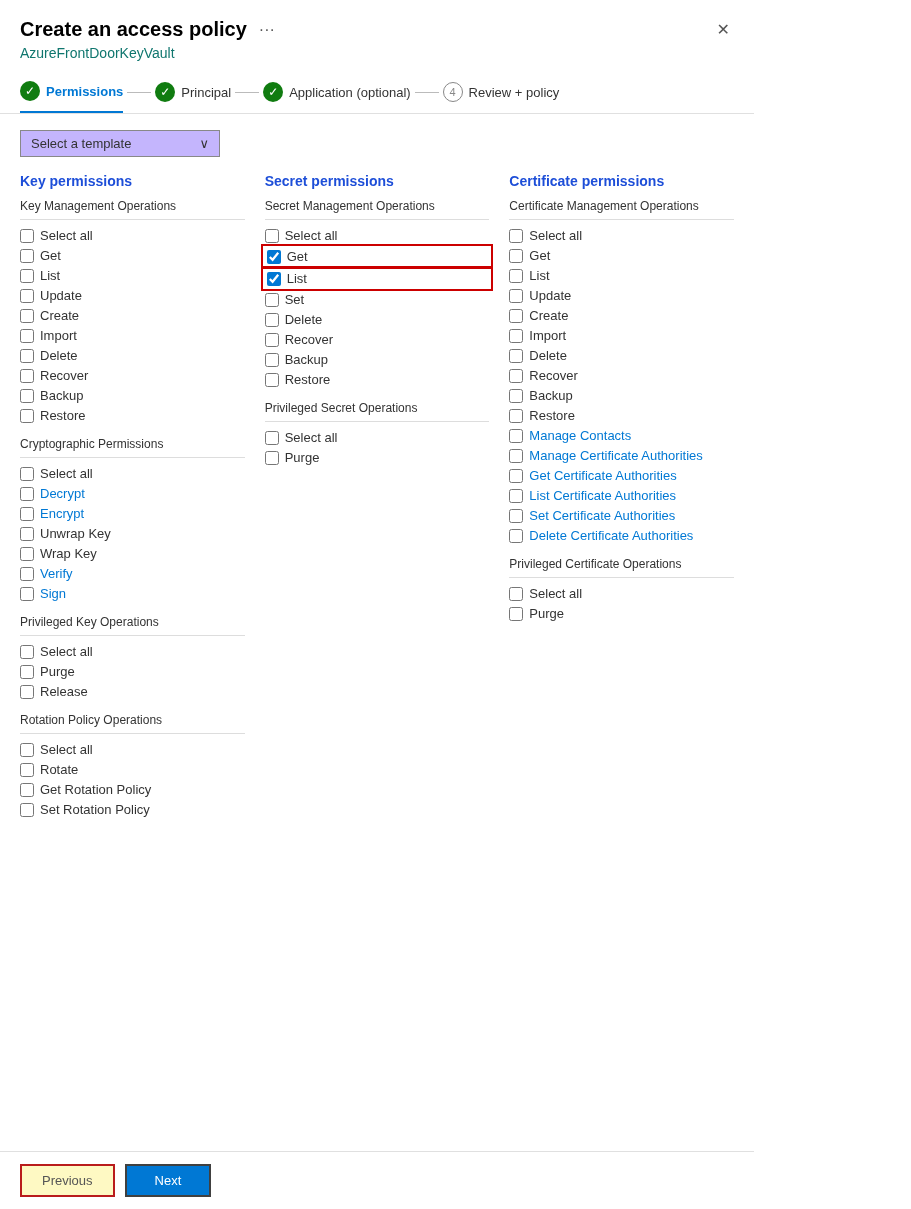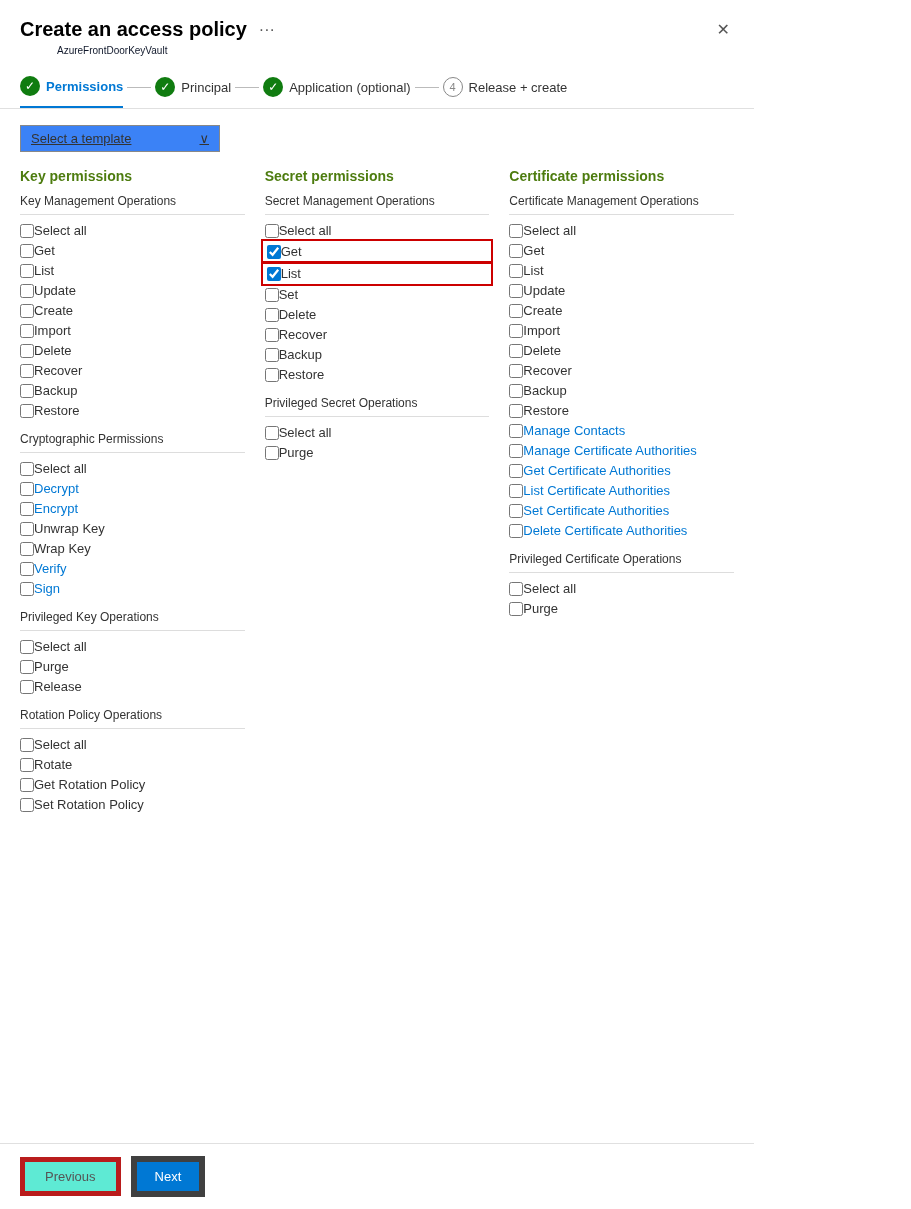--- a/index.html
+++ b/index.html
@@ -27,24 +27,23 @@
       display: flex;
       align-items: center;
       justify-content: space-between;
     }
     .dialog-title {
       font-size: 20px;
       font-weight: 600;
       color: #000;
     }
     .dialog-subtitle {
-      font-size: 10px;
-      color: #0f172a;
+      font-size: 14px;
+      color: #0f766e;
       margin-top: 2px;
-      margin-left: 37px;
     }
     .close-btn {
       background: none;
       border: none;
       cursor: pointer;
       font-size: 16px;
       color: #555;
       padding: 4px;
     }
     .ellipsis-btn {
@@ -125,62 +124,62 @@
       color: #333;
       margin-bottom: 6px;
     }
     .template-select {
       display: flex;
       align-items: center;
       border: 1px solid #888;
       padding: 5px 10px;
       width: 200px;
       cursor: pointer;
-      background: #3b82f6;
+      background: #c4b5fd;
       font-size: 13px;
       color: #333;
       justify-content: space-between;
-      text-decoration: underline;
     }
     
     .permissions-row {
       display: flex;
       gap: 0;
       margin-top: 8px;
     }
     .perm-col {
       flex: 1;
       padding-right: 20px;
       min-width: 220px;
     }
     .perm-col:last-child {
       padding-right: 0;
     }
     .perm-col-title {
       font-size: 14px;
       font-weight: 700;
-      color: #4d7c0f;
+      color: #1d4ed8;
       margin-bottom: 10px;
     }
     .section-title {
       font-size: 12px;
       color: #333;
       font-weight: 400;
       margin-bottom: 6px;
       margin-top: 10px;
     }
     .section-divider {
       border: none;
       border-top: 1px solid #ddd;
       margin-bottom: 8px;
     }
     .checkbox-row {
       display: flex;
       align-items: center;
       margin-bottom: 5px;
+      gap: 6px;
     }
     .checkbox-row input[type="checkbox"] {
       width: 14px;
       height: 14px;
       cursor: pointer;
       accent-color: #0078d4;
       flex-shrink: 0;
     }
     .checkbox-label {
       font-size: 13px;
@@ -192,31 +191,31 @@
     
     .footer {
       border-top: 1px solid #e0e0e0;
       padding: 12px 20px;
       display: flex;
       align-items: center;
       gap: 10px;
       background: #fff;
     }
     .btn-prev {
-      background: #5eead4;
-      border: 5px solid #b91c1c;
+      background: #fef9c3;
+      border: 2px solid #b91c1c;
       padding: 7px 20px;
       font-size: 13px;
       color: #555;
       cursor: pointer;
     }
     .btn-next {
       background: #0078d4;
-      border: 6px solid #404040;
-      padding: 7px 18px;
+      border: 2px solid #404040;
+      padding: 7px 28px;
       font-size: 13px;
       color: #fff;
       cursor: pointer;
       font-weight: 500;
     }
     .bold-select-all {
       font-weight: 400;
     }
   </style>
 </head>
@@ -246,21 +245,21 @@
       <span class="step-label">Principal</span>
     </div>
     <div class="step-separator"></div>
     <div class="step">
       <div class="step-icon completed">✓</div>
       <span class="step-label">Application (optional)</span>
     </div>
     <div class="step-separator"></div>
     <div class="step">
       <div class="step-icon pending">4</div>
-      <span class="step-label">Release + create</span>
+      <span class="step-label">Review + policy</span>
     </div>
   </div>
 
   <div class="content">
 
     <div class="template-section">
       <div class="template-select">
         <span>Select a template</span>
         <span>∨</span>
       </div>

